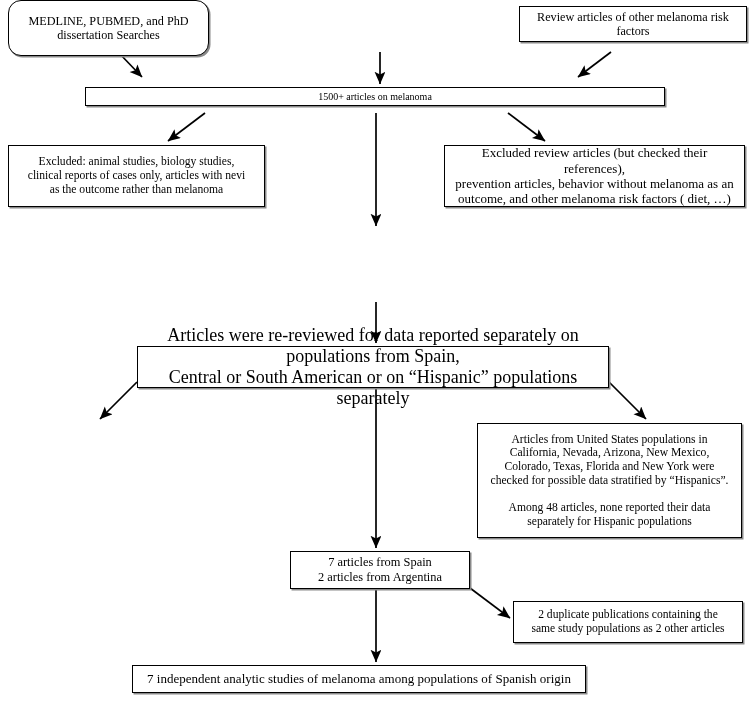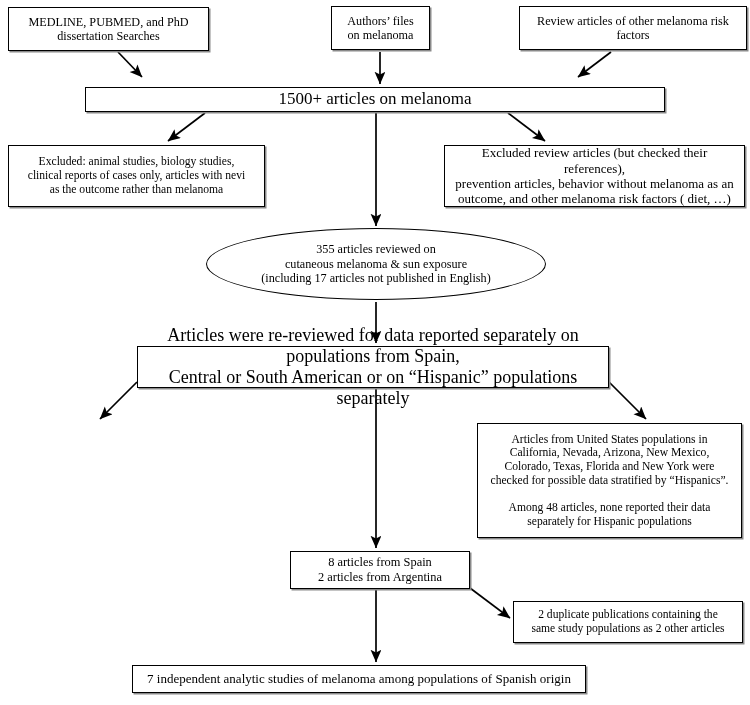--- a/index.html
+++ b/index.html
@@ -46,24 +46,24 @@
     width: 100%;
     white-space: pre-line;
     padding: 0 5px;
     box-sizing: border-box;
   }
   .ellipse {
     border: 1px solid #000000;
     border-radius: 50%;
   }
   
-  #node-search        { left: 8px;   top: 7px;   width: 201px; height: 44px;  font-size: 12.2px; }
+  #node-search        { left: 8px;   top: 0;   width: 201px; height: 56px;  font-size: 12.2px; border-radius: 13px; }
   #node-authors       { left: 331px; top: 6px;   width: 99px;  height: 44px;  font-size: 12.2px; }
-  #node-review        { left: 519px; top: 6px;   width: 228px; height: 44px;  font-size: 12.2px; }
-  #node-articles1500  { left: 85px;  top: 87px;  width: 580px; height: 25px;  font-size: 17px; }
+  #node-review        { left: 519px; top: 6px;   width: 228px; height: 36px;  font-size: 12.2px; }
+  #node-articles1500  { left: 85px;  top: 87px;  width: 580px; height: 19px;  font-size: 10px; }
   #node-excl-left     { left: 8px;   top: 145px; width: 257px; height: 62px;  font-size: 11.6px; }
   #node-excl-right    { left: 444px; top: 145px; width: 301px; height: 62px;  font-size: 13px; }
   #node-ellipse       { left: 206px; top: 228px; width: 340px; height: 72px;  font-size: 12.2px; }
   #node-rereview      { left: 137px; top: 346px; width: 472px; height: 42px;  font-size: 18px; }
   #node-southamerica  { left: 8px;   top: 423px; width: 205px; height: 72px;  font-size: 11.6px; }
   #node-unitedstates  { left: 477px; top: 423px; width: 265px; height: 115px; font-size: 11.6px; }
   #node-spainarg      { left: 290px; top: 551px; width: 180px; height: 38px;  font-size: 12.4px; }
   #node-duplicate     { left: 513px; top: 601px; width: 230px; height: 42px;  font-size: 11.6px; }
   #node-final         { left: 132px; top: 665px; width: 454px; height: 28px;  font-size: 13px; }
 </style>
@@ -104,24 +104,20 @@
 
       <line x1="376" y1="590" x2="376" y2="662"></line>
     </g>
   </svg>
 
   <div class="node box" id="node-search">
     <span class="txt">MEDLINE, PUBMED, and PhD
 dissertation Searches</span>
   </div>
 
-  <div class="node box" id="node-authors">
-    <span class="txt">Authors’ files
-on melanoma</span>
-  </div>
 
   <div class="node box" id="node-review">
     <span class="txt">Review articles of other melanoma risk
 factors</span>
   </div>
 
   <div class="node box" id="node-articles1500">
     <span class="txt">1500+ articles on melanoma</span>
   </div>
 
@@ -130,44 +126,39 @@
 clinical reports of cases only, articles with nevi
 as the outcome rather than melanoma</span>
   </div>
 
   <div class="node box" id="node-excl-right">
     <span class="txt">Excluded review articles (but checked their references),
 prevention articles, behavior without melanoma as an
 outcome, and other melanoma risk factors ( diet, …)</span>
   </div>
 
-  <div class="node ellipse" id="node-ellipse">
-    <span class="txt">355 articles reviewed on
-cutaneous melanoma &amp; sun exposure
-(including 17 articles not published in English)</span>
-  </div>
 
   <div class="node box" id="node-rereview">
     <span class="txt">Articles were re-reviewed for data reported separately on populations from Spain,
 Central or South American or on “Hispanic” populations separately</span>
   </div>
 
 
   <div class="node box" id="node-unitedstates">
     <span class="txt">Articles from United States populations in
 California, Nevada, Arizona, New Mexico,
 Colorado, Texas, Florida and New York were
 checked for possible data stratified by “Hispanics”.
 
 Among 48 articles, none reported their data
 separately for Hispanic populations</span>
   </div>
 
   <div class="node box" id="node-spainarg">
-    <span class="txt">8 articles from Spain
+    <span class="txt">7 articles from Spain
 2 articles from Argentina</span>
   </div>
 
   <div class="node box" id="node-duplicate">
     <span class="txt">2 duplicate publications containing the
 same study populations as 2 other articles</span>
   </div>
 
   <div class="node box" id="node-final">
     <span class="txt">7 independent analytic studies of melanoma among populations of Spanish origin</span>

